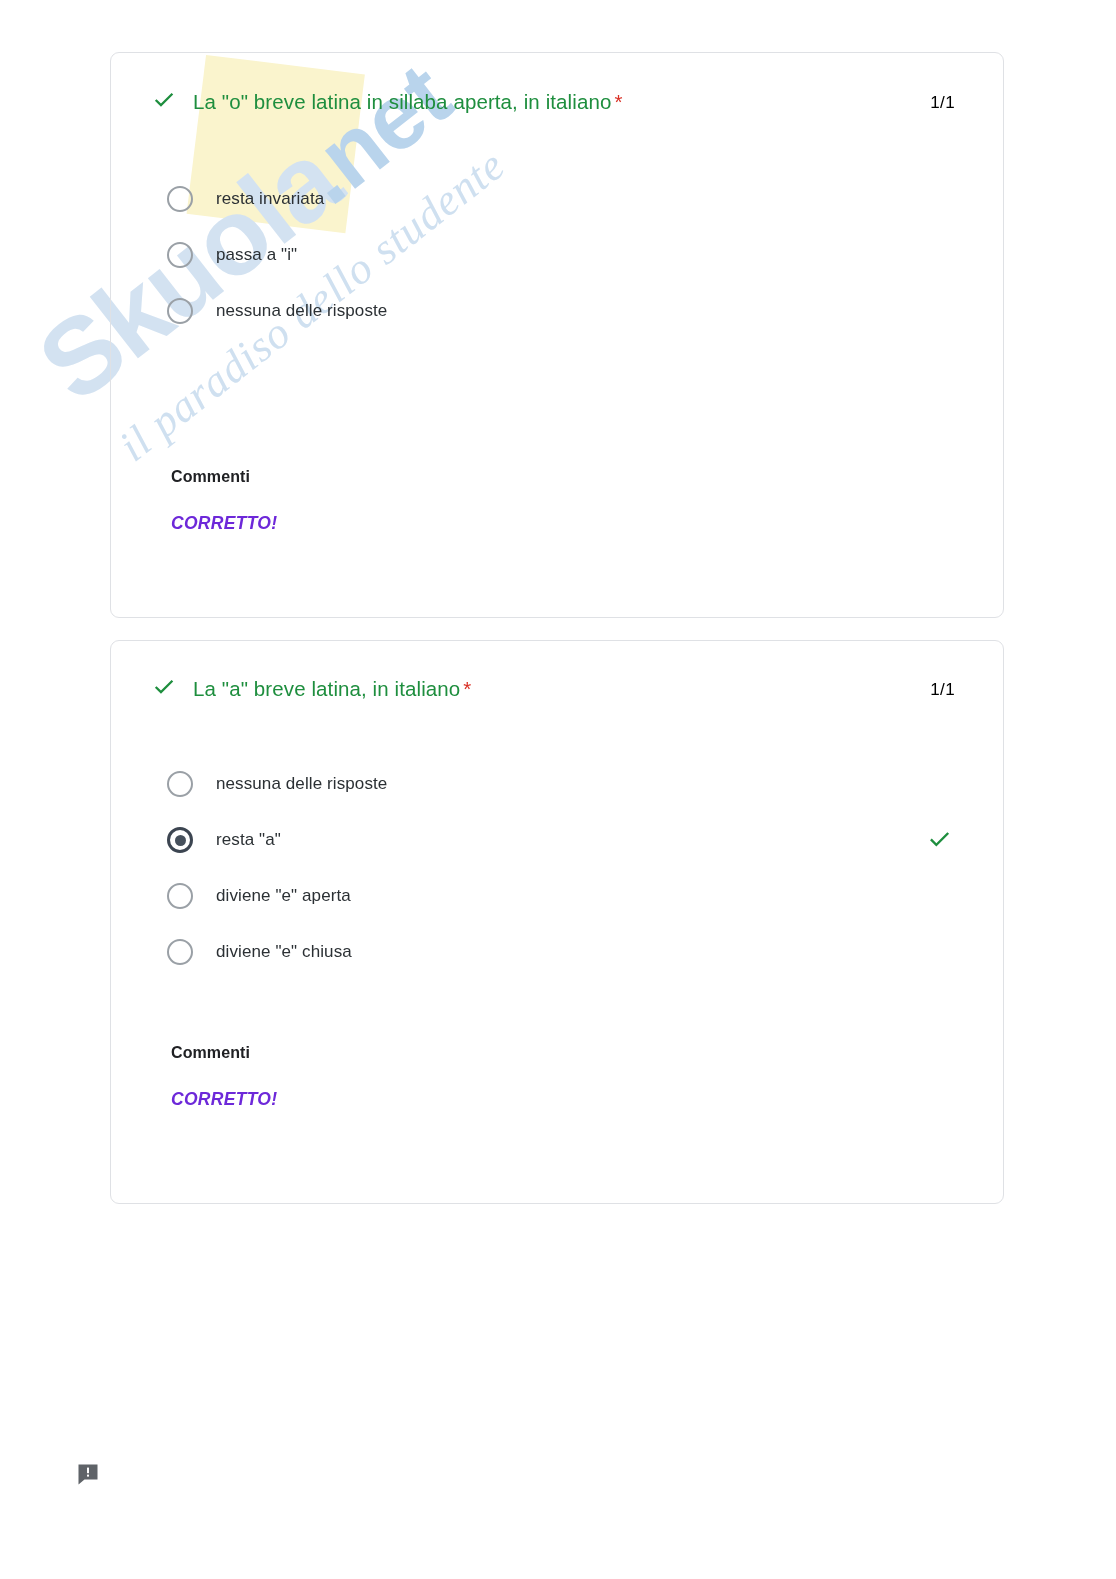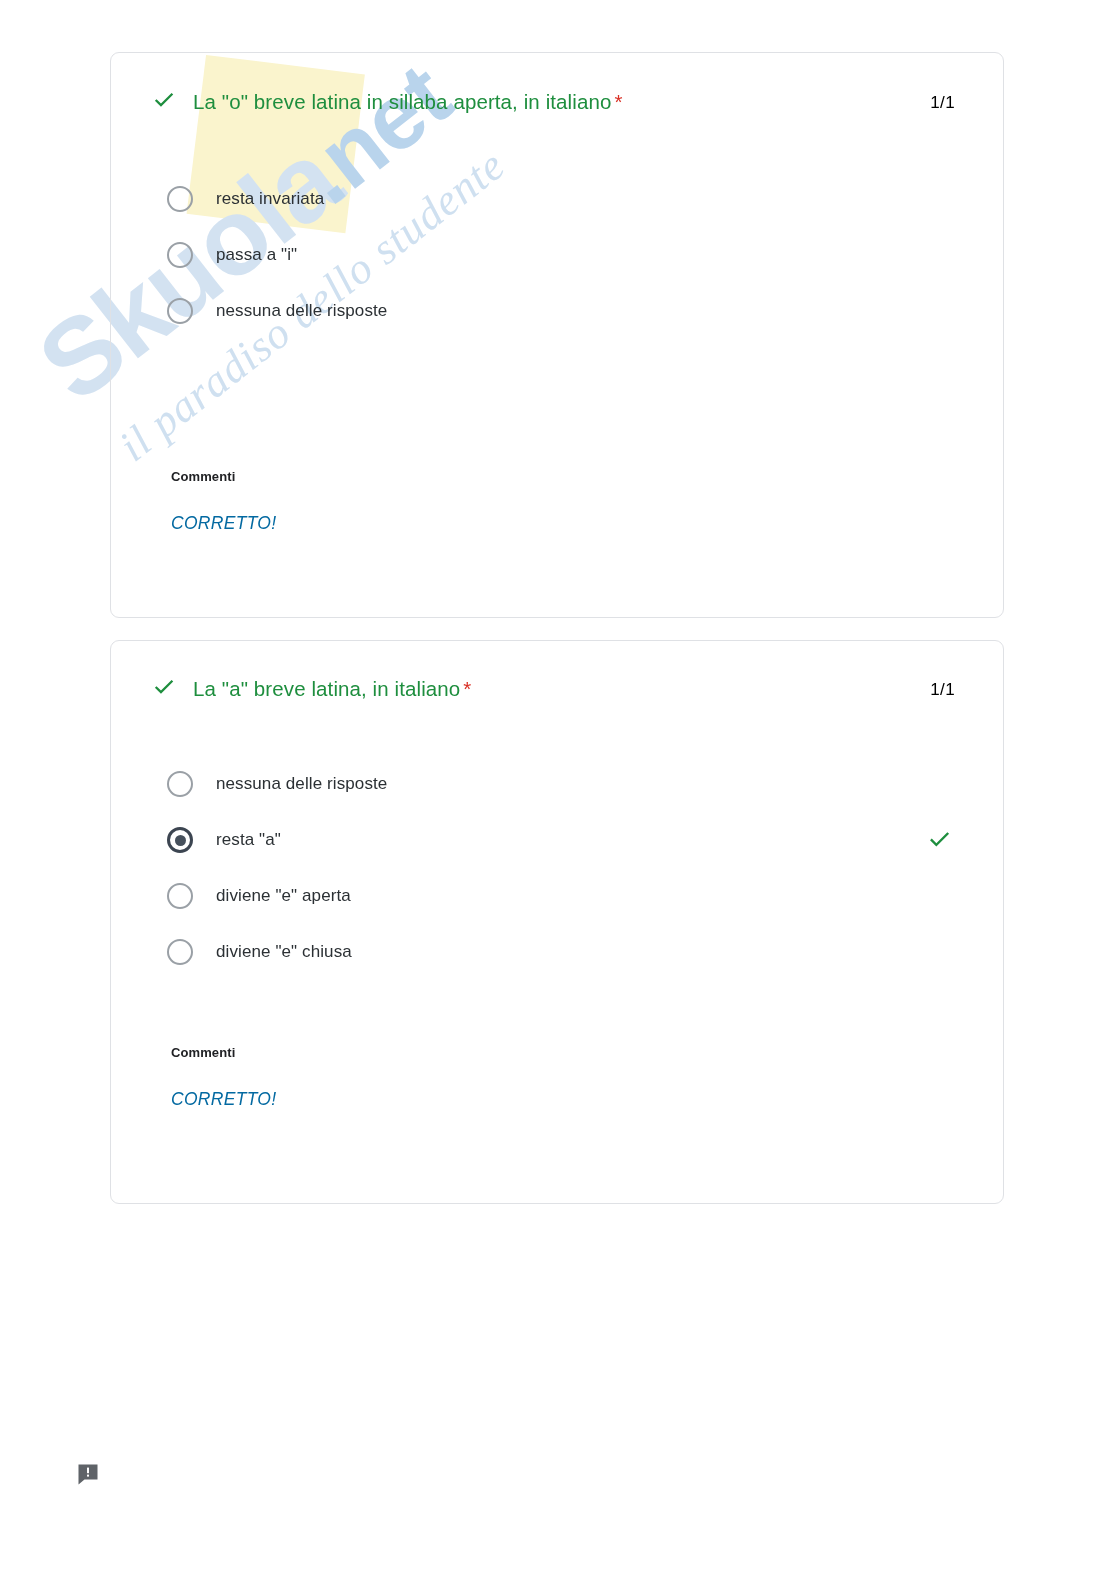--- a/index.html
+++ b/index.html
@@ -156,34 +156,35 @@
   .comments {
     position: absolute;
     left: 0;
     right: 0;
   }
   #card-1 .comments { top: 412px; }
   #card-2 .comments { top: 400px; }
 
   .comments-title {
     margin-left: 60px;
-    font-size: 13px;
+    font-size: 16px;
     line-height: 24px;
     font-weight: bold;
     color: #202124;
     letter-spacing: 0.1px;
   }
   .comments-body {
     margin-left: 60px;
     margin-top: 22px;
     font-size: 17.5px;
     line-height: 24px;
     font-style: italic;
-    color: #0369a1;
+    color: #6d28d9;
     letter-spacing: 0.3px;
+    font-weight: bold;
   }
 
   
   #feedback-icon {
     position: absolute;
     left: 76px;
     top: 1462px;
     width: 24px;
     height: 24px;
     z-index: 3;

